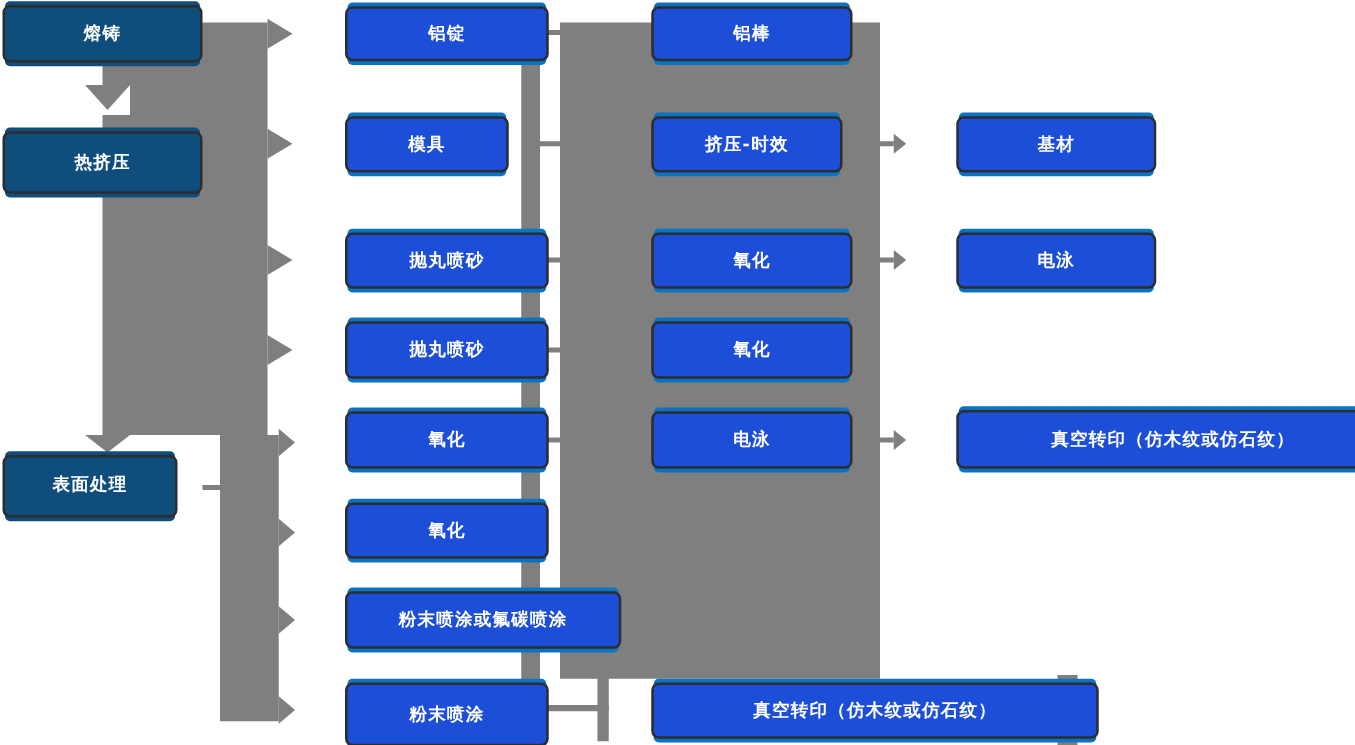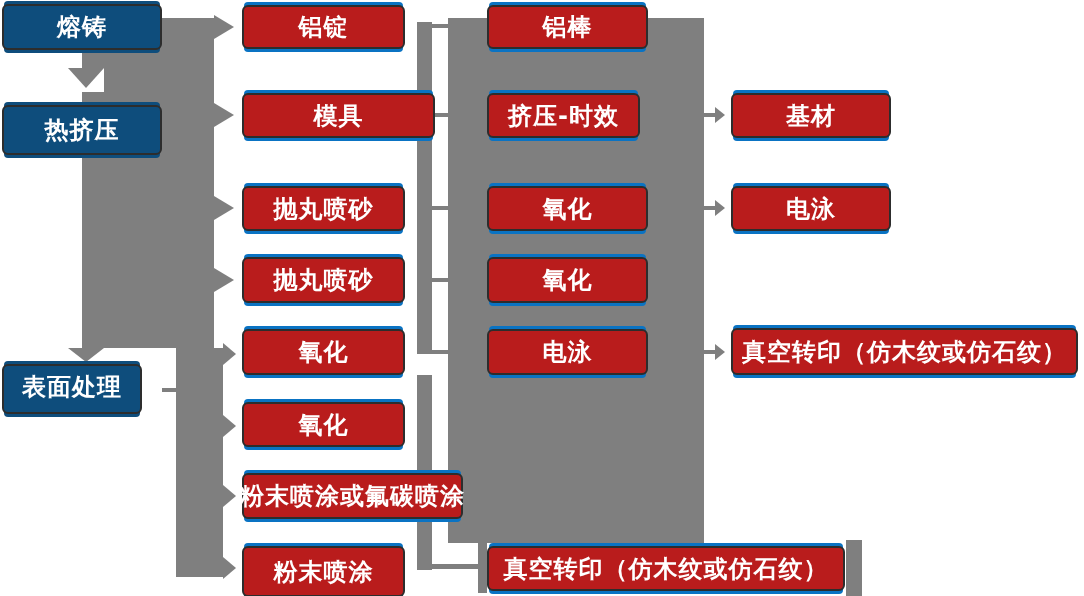--- a/index.html
+++ b/index.html
@@ -3,25 +3,25 @@
 <meta charset="utf-8">
 <style>
   html,body{margin:0;padding:0;background:#ffffff;}
   #stage{
     position:relative;width:1084px;height:596px;overflow:hidden;background:#ffffff;
     font-family:"DejaVu Sans","Liberation Sans",sans-serif;
   }
   #connectors{position:absolute;left:0;top:0;z-index:1;}
   .node{
     position:absolute;z-index:2;display:flex;align-items:center;justify-content:center;
-    color:#ffffff;font-weight:bold;font-size:24px;letter-spacing:1px;
+    color:#ffffff;font-weight:bold;font-size:14px;letter-spacing:1px;
     border:2px solid #2d2d2d;border-radius:6px;box-sizing:border-box;
     white-space:nowrap;text-align:center;line-height:1;
   }
-  .node.blue{background:#b91c1c;box-shadow:0 5px 0 -2px #0a73c3,0 -5px 0 -2px #0a73c3;}
+  .node.blue{background:#1d4ed8;box-shadow:0 5px 0 -2px #0a73c3,0 -5px 0 -2px #0a73c3;margin-left:34px;}
   .node.dark{background:#0e4d7c;box-shadow:0 5px 0 -2px #0e4d7c,0 -5px 0 -2px #0e4d7c;}
 </style>
 </head>
 <body>
 
 <div id="stage">
 
   <svg id="connectors" width="1084" height="596" viewBox="0 0 1084 596">
     <g fill="#7f7f7f" stroke="none">
 
@@ -61,21 +61,21 @@
       <polygon points="715,200 715,216 725,208"></polygon>
       <rect x="704" y="350" width="11" height="4"></rect>
       <polygon points="715,344 715,360 725,352"></polygon>
     </g>
   </svg>
 
 <div class="node dark" style="left: 2px; top: 4px; width: 160px; height: 46px;">熔铸</div>
     <div class="node dark" style="left: 2px; top: 93px; width: 160px; height: 50px; margin-top: 12px;">热挤压</div>
     <div class="node dark" style="left: 2px; top: 364px; width: 140px; height: 50px; font-family: Liberation Mono, monospace;">表面处理</div>
     <div class="node blue" style="left: 242px; top: 5px; width: 163px; height: 44px;">铝锭</div>
-    <div class="node blue" style="left: 242px; top: 93px; width: 193px; height: 45px;">模具</div>
+    <div class="node blue" style="left: 242px; top: 93px; width: 131px; height: 45px;">模具</div>
     <div class="node blue" style="left: 242px; top: 186px; width: 163px; height: 45px;">抛丸喷砂</div>
     <div class="node blue" style="left: 242px; top: 257px; width: 163px; height: 46px;">抛丸喷砂</div>
     <div class="node blue" style="left: 242px; top: 329px; width: 163px; height: 46px;">氧化</div>
     <div class="node blue" style="left: 242px; top: 402px; width: 163px; height: 45px;">氧化</div>
     <div class="node blue" style="left: 242px; top: 473px; width: 221px; height: 46px;">粉末喷涂或氟碳喷涂</div>
     <div class="node blue" style="left: 242px; top: 546px; width: 163px; height: 51px;">粉末喷涂</div>
     <div class="node blue" style="left: 487px; top: 5px; width: 161px; height: 44px;">铝棒</div>
     <div class="node blue" style="left: 487px; top: 93px; width: 153px; height: 45px;">挤压-时效</div>
     <div class="node blue" style="left: 487px; top: 186px; width: 161px; height: 45px;">氧化</div>
     <div class="node blue" style="left: 487px; top: 257px; width: 161px; height: 46px;">氧化</div>

